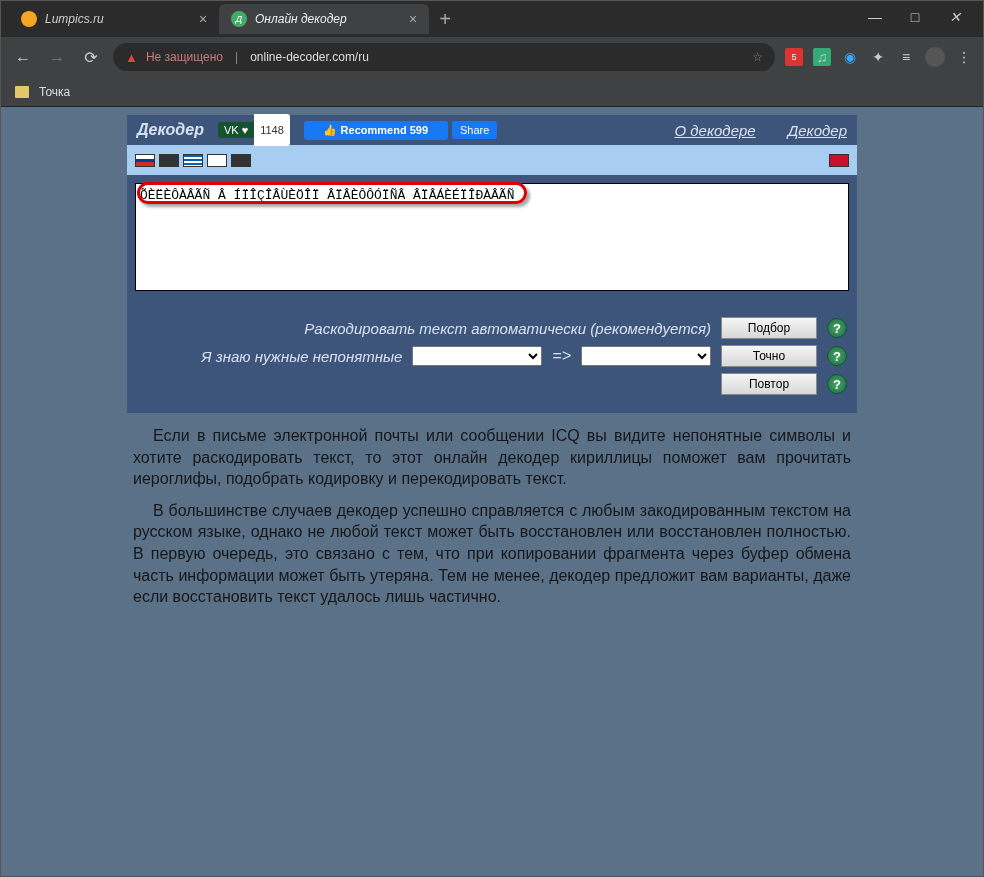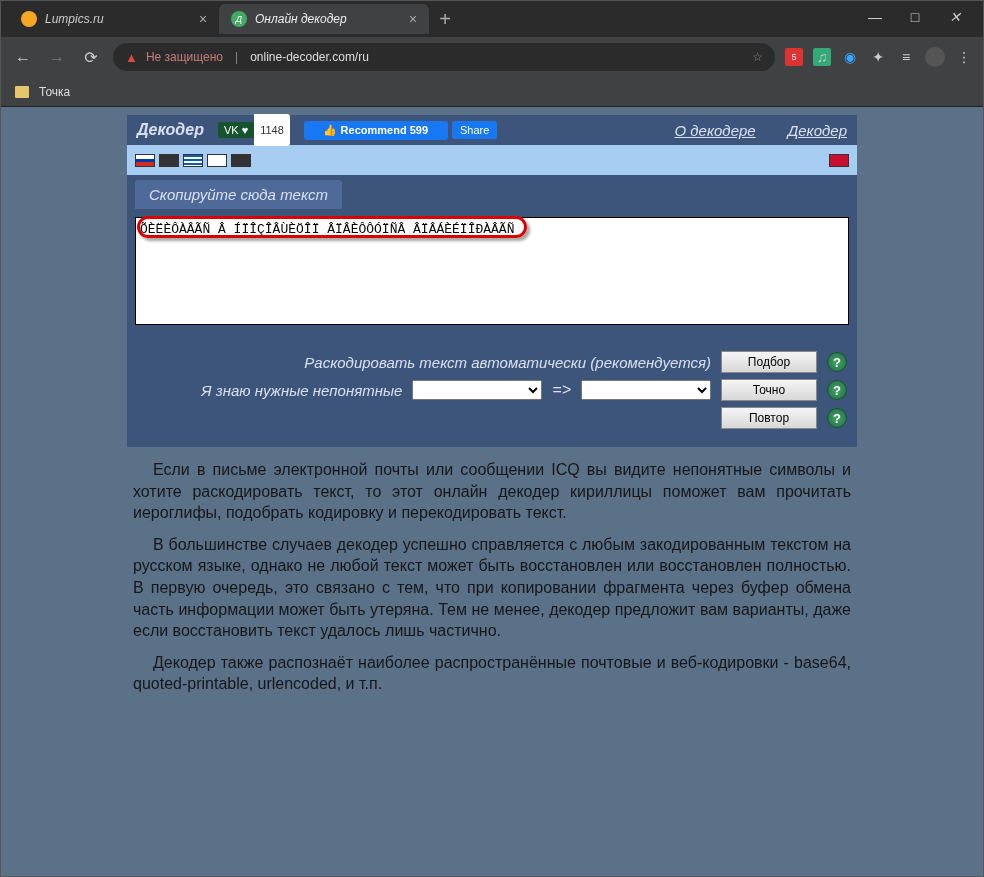--- a/index.html
+++ b/index.html
@@ -356,23 +356,20 @@
 
       <div class="flags-row">
         <span class="flag ru"></span>
         <span class="flag xx"></span>
         <span class="flag gr"></span>
         <span class="flag il"></span>
         <span class="flag xx"></span>
         <span class="flag gb"></span>
       </div>
 
-      <div class="section-tabs">
-        <div class="section-tab">Скопируйте сюда текст</div>
-      </div>
 
       <div class="textarea-wrap" style="position:relative;">
         <textarea class="input-area" id="ta" style="">ÕÈËÈÔÀÂÃÑ Â ÍÏÎÇÎÂÙÈÖÎÏ ÂÏÂÈÔÔÓÏÑÂ ÂÏÂÁÈÉÏÎÐÀÂÃÑ</textarea>
         <div class="highlight-oval" style="left:10px;top:7px;width:390px;height:22px;"></div>
       </div>
 
       <div class="controls">
         <div class="ctrl-row">
           <span class="ctrl-label">Раскодировать текст автоматически (рекомендуется)</span>
           <button class="ctrl-btn">Подбор</button>
@@ -388,19 +385,18 @@
         </div>
         <div class="ctrl-row">
           <button class="ctrl-btn">Повтор</button>
           <span class="help-q">?</span>
         </div>
       </div>
 
       <div class="desc">
         <p>Если в письме электронной почты или сообщении ICQ вы видите непонятные символы и хотите раскодировать текст, то этот онлайн декодер кириллицы поможет вам прочитать иероглифы, подобрать кодировку и перекодировать текст.</p>
         <p>В большинстве случаев декодер успешно справляется с любым закодированным текстом на русском языке, однако не любой текст может быть восстановлен или восстановлен полностью. В первую очередь, это связано с тем, что при копировании фрагмента через буфер обмена часть информации может быть утеряна. Тем не менее, декодер предложит вам варианты, даже если восстановить текст удалось лишь частично.</p>
-        <p>Декодер также распознаёт наиболее распространённые почтовые и веб-кодировки - base64, quoted-printable, urlencoded, и т.п.</p>
       </div>
 
     </div>
   </div>
 
 </div>
 
 </body></html>

